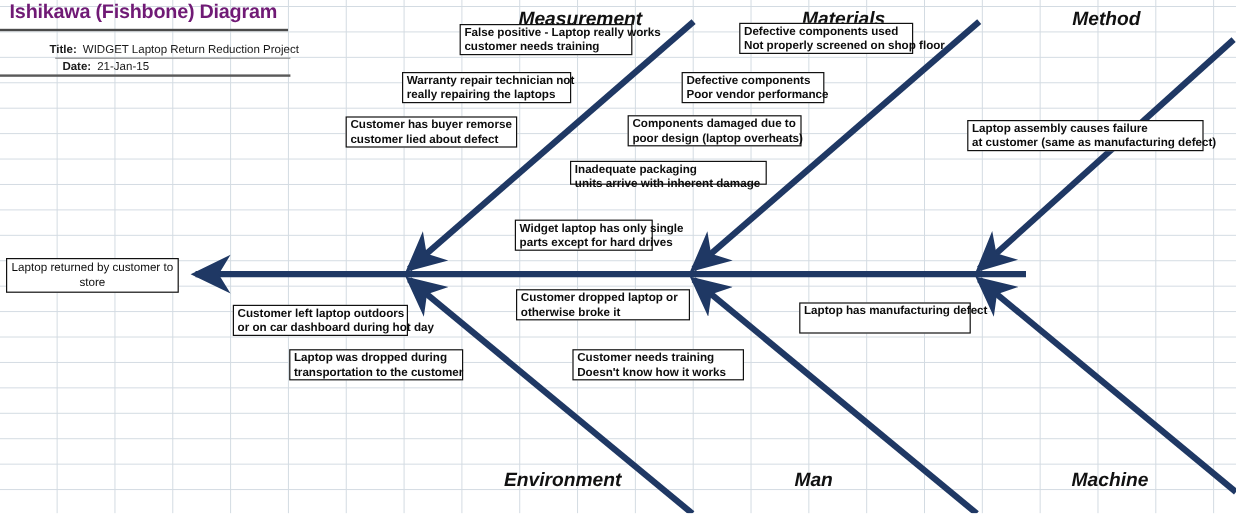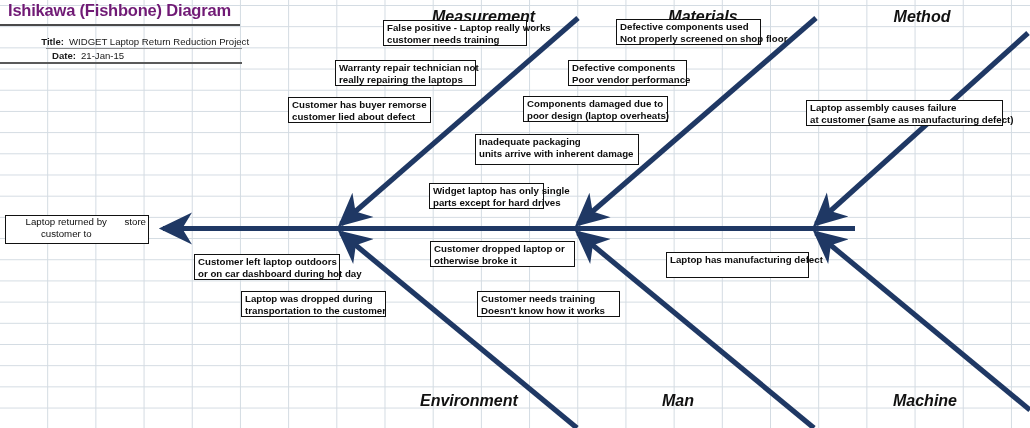--- a/index.html
+++ b/index.html
@@ -101,20 +101,21 @@
     position: absolute;
     border: 1.6px solid #111111;
     background: #ffffff;
     font-size: 9.7px;
     font-weight: normal;
     color: #0d0d0d;
     line-height: 12px;
     text-align: center;
     box-sizing: border-box;
     display: flex;
+    flex-direction: column;
     justify-content: center;
     padding: 0 2px;
   }
 </style>
 </head>
 <body>
 
 <div id="canvas">
 
   <div id="grid"></div>
@@ -188,21 +189,21 @@
   <div class="cause-box" style="left:568px; top:60px; width:119px; height:26px;">
     <span class="ln">Defective components</span>
     <span class="ln">Poor vendor performance</span>
   </div>
 
   <div class="cause-box" style="left:523px; top:96px; width:145px; height:26px;">
     <span class="ln">Components damaged due to</span>
     <span class="ln">poor design (laptop overheats)</span>
   </div>
 
-  <div class="cause-box" style="left:475px; top:134px; width:164px; height:31px;">
+  <div class="cause-box" style="left:475px; top:134px; width:164px; height:20px;">
     <span class="ln">Inadequate packaging</span>
     <span class="ln">units arrive with inherent damage</span>
   </div>
 
   <div class="cause-box" style="left:429px; top:183px; width:115px; height:26px;">
     <span class="ln">Widget laptop has only single</span>
     <span class="ln">parts except for hard drives</span>
   </div>
 
   <div class="cause-box" style="left:806px; top:60px; width:197px; height:26px;margin-top:40px;">

